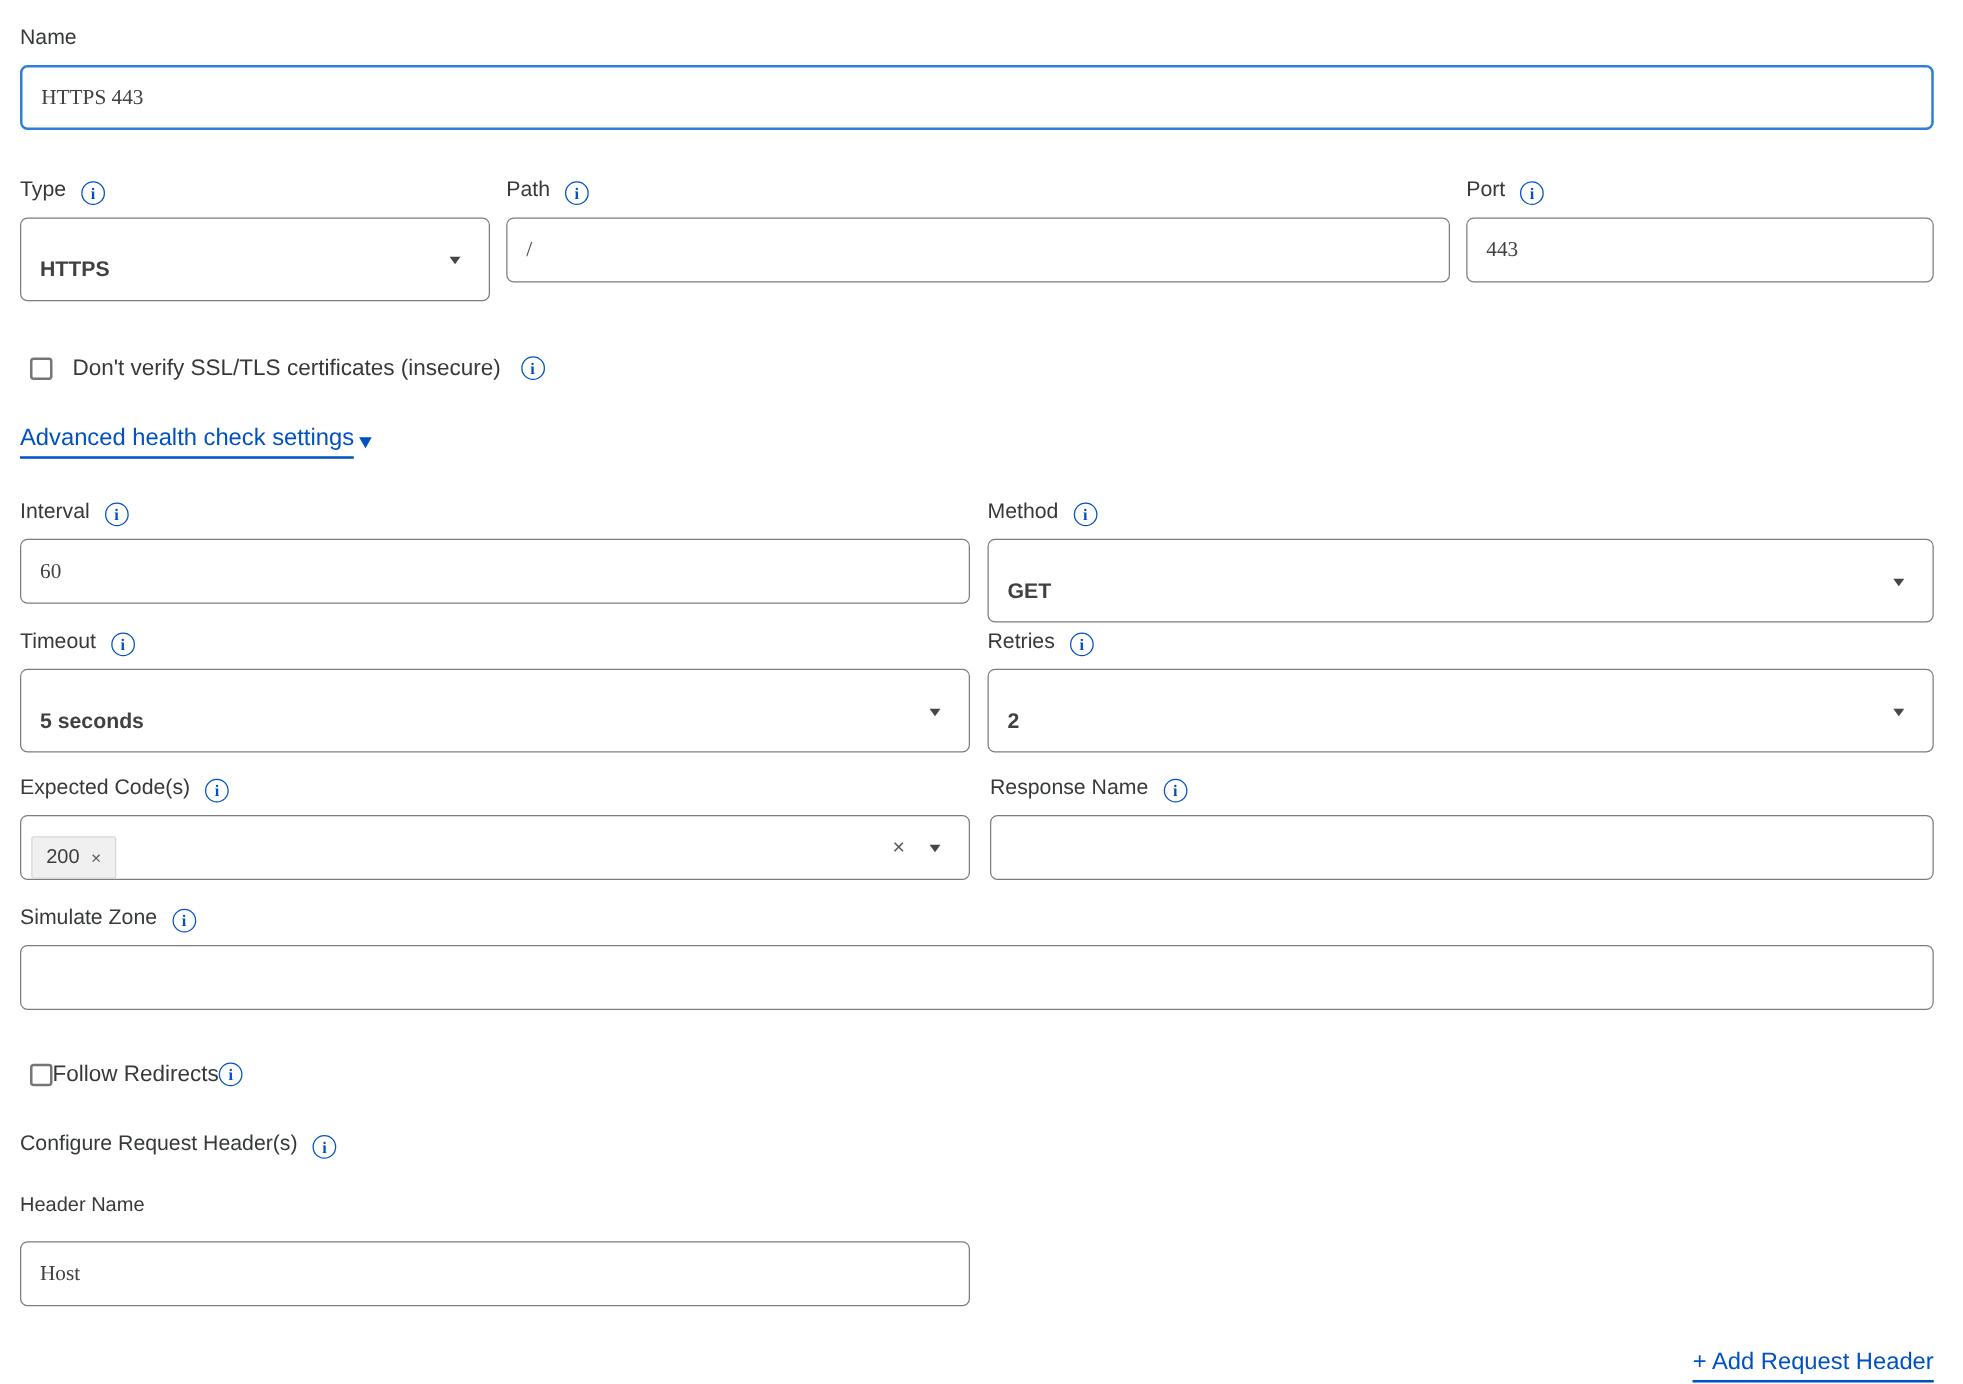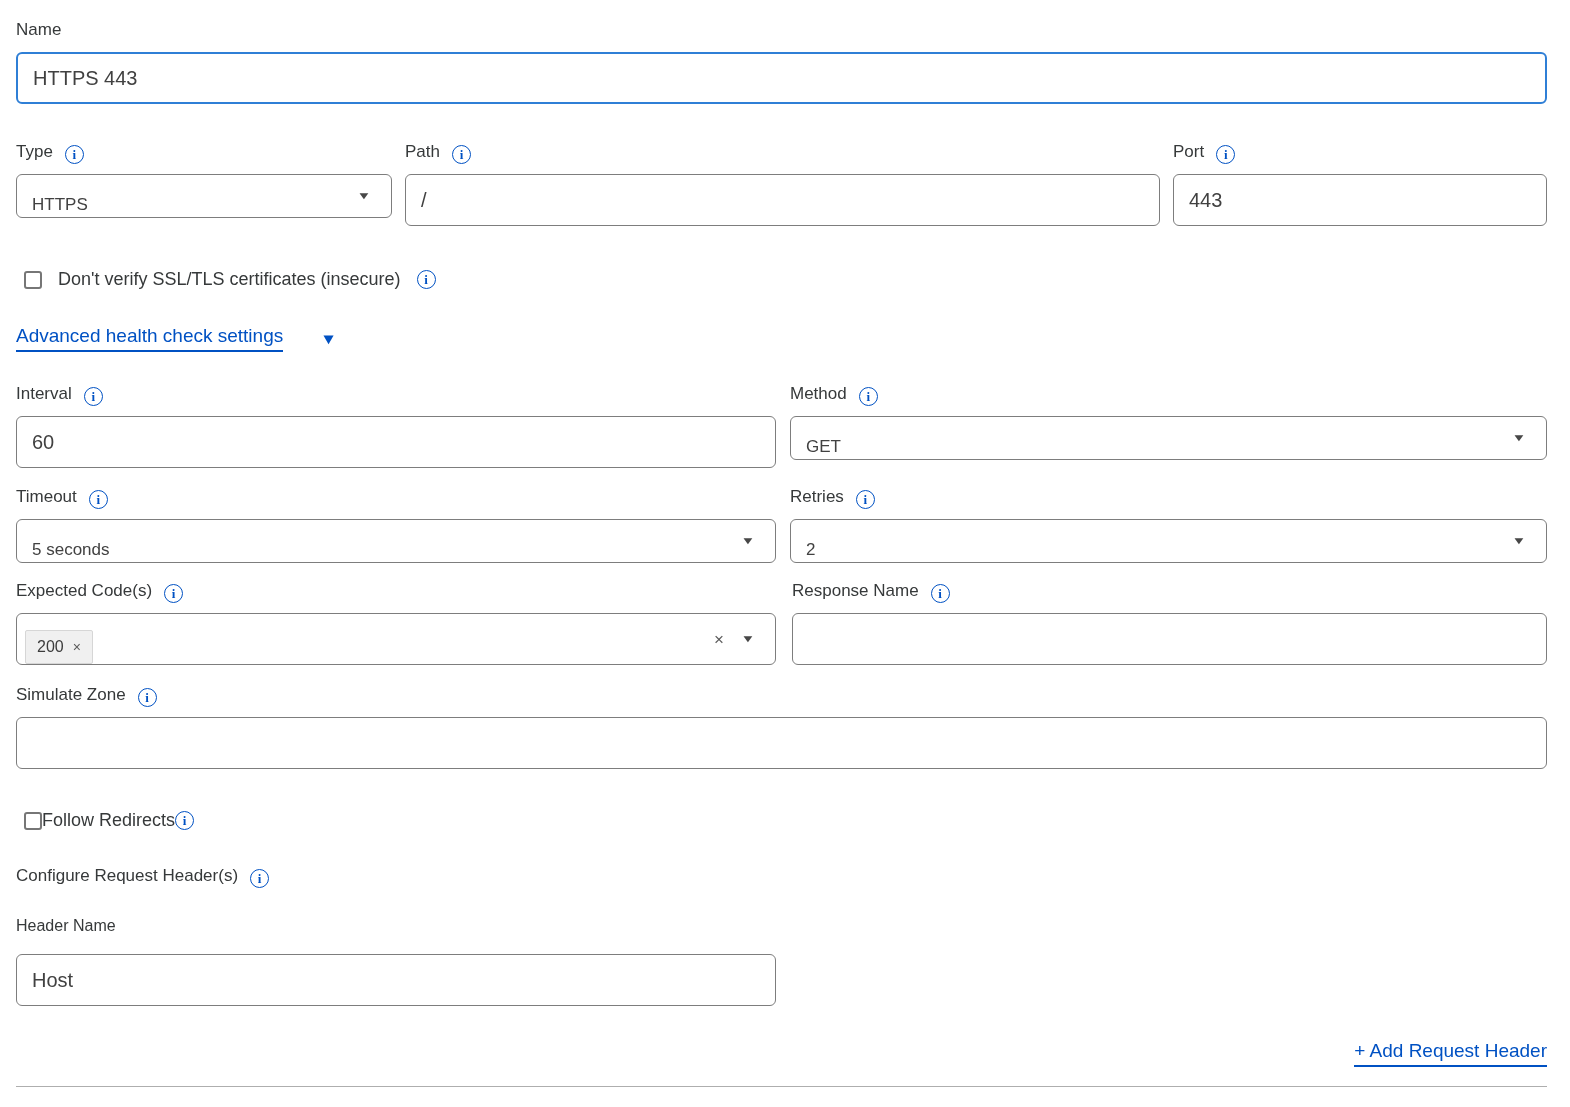--- a/index.html
+++ b/index.html
@@ -44,42 +44,43 @@
     cursor: pointer;
   }
 
   
   .text-input {
     width: 100%;
     height: 52px;
     border: 1px solid #7d7d7d;
     border-radius: 6px;
     background: #ffffff;
-    font-family: Liberation Sans, sans-serif;
-    font-size: 20px;
+    font-family: Liberation Serif, serif;
+    font-size: 17px;
     color: #414141;
     padding: 0 15px;
     outline: none;
   }
   .text-input.focused { border: 2px solid #2f7fd6; }
 
   
   .select-box {
     position: relative;
     display: flex;
     align-items: center;
     width: 100%;
-    height: 44px;
+    height: 67px;
     border: 1px solid #7d7d7d;
     border-radius: 6px;
     background: #ffffff;
     font-size: 17px;
     color: #414141;
     padding: 17px 52px 0 15px;
     cursor: pointer;
+    font-weight: bold;
   }
   .select-caret {
     position: absolute;
     right: 21px;
     top: 50%;
     transform: translateY(-50%) scaleX(1.25) scaleY(0.85);
     font-size: 12px;
     color: #474747;
     line-height: 1;
   }
@@ -185,21 +186,21 @@
     border: none;
     border-top: 1.5px solid #aeaeae;
     margin-top: 19px;
   }
 
   
   .mt-36 { margin-top: 36px; }
   .mt-43 { margin-top: 43px; }
   .mt-35 { margin-top: 35px; }
   .mt-30 { margin-top: 30px; }
-  .mt-17 { margin-top: 17px; }
+  .mt-17 { margin-top: 3px; }
   .mt-16 { margin-top: 16px; gap: 16px; }
   .mt-18 { margin-top: 18px; }
   .mt-41 { margin-top: 41px; }
   .mt-33 { margin-top: 33px; }
   .mt-26 { margin-top: 26px; }
   .mt-34 { margin-top: 34px; text-align: right; }
 </style>
 </head>
 <body>
 
@@ -238,21 +239,21 @@
       <input class="text-input" type="text" value="443" style="">
     </div>
   </div>
 
   <div class="checkbox-row mt-43" style="padding-left:8px; gap:16px;">
     <span class="checkbox" role="checkbox" aria-checked="false"></span>
     <span>Don't verify SSL/TLS certificates (insecure)</span>
     <span class="info-icon">i</span>
   </div>
 
-  <a class="blue-link mt-35" style="display:flex;gap:36px;">
+  <a class="blue-link mt-35" style="display:flex;">
     <span class="link-text">Advanced health check settings</span>
     <span class="link-caret">▼</span>
   </a>
 
   <div class="row-2col mt-30">
     <div>
       <div class="field-label">
         <span>Interval</span>
         <span class="info-icon">i</span>
       </div>

